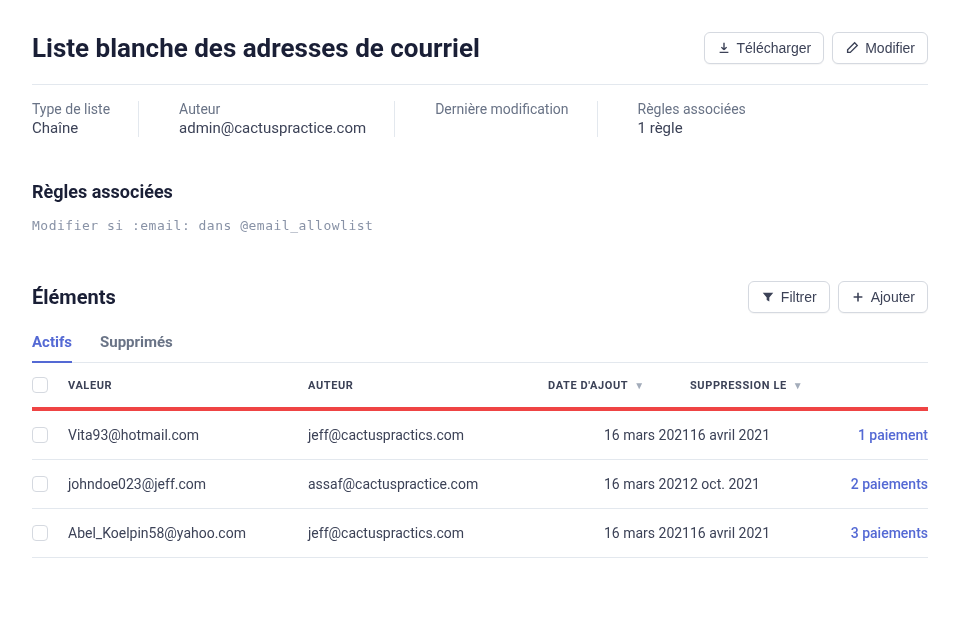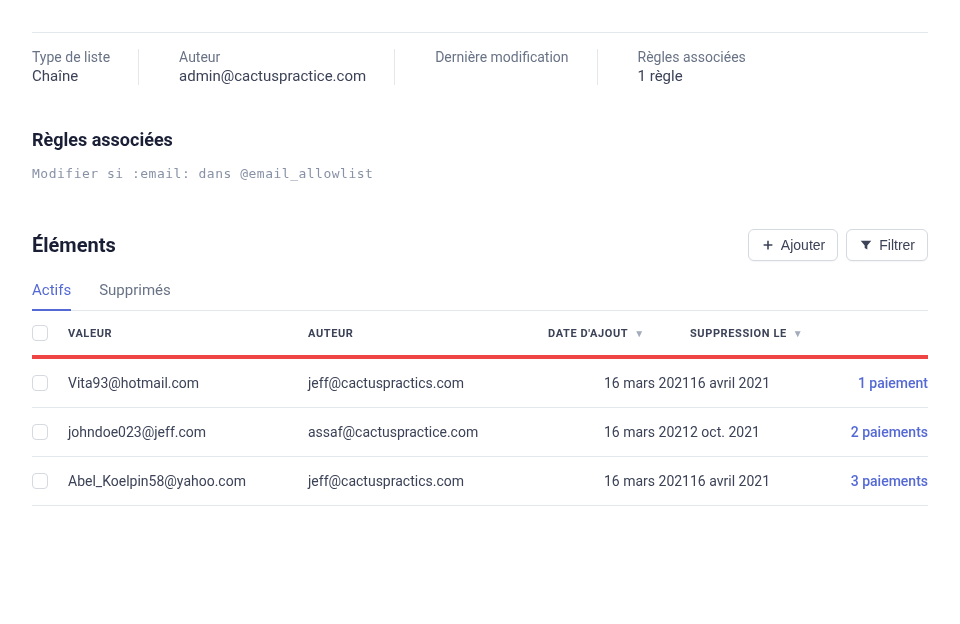--- a/index.html
+++ b/index.html
@@ -101,21 +101,21 @@
     }
     .tabs {
       display: flex;
       gap: 28px;
       margin-top: 20px;
       border-bottom: 1px solid #e3e8ee;
     }
     .tab {
       padding-bottom: 10px;
       font-size: 15px;
-      font-weight: 400;
+      font-weight: 700;
       color: #697386;
       cursor: pointer;
       border-bottom: 2px solid transparent;
       margin-bottom: -1px;
     }
     .tab.active {
       color: #5469d4;
       border-bottom-color: #5469d4;
     }
     .table {
@@ -186,20 +186,37 @@
     }
     .sort-icon {
       color: #a3acba;
       font-size: 10px;
     }
   </style>
 </head>
 <body>
 
 <div class="container">
+  <div class="header-row">
+    <h1 class="page-title">Liste blanche des adresses de courriel</h1>
+    <div class="header-buttons">
+      <button class="btn">
+        <svg viewBox="0 0 16 16" fill="none" stroke="currentColor" stroke-width="1.6">
+            <path d="M8 2v8m0 0l-3-3m3 3l3-3M3 13h10"></path>
+          </svg>
+        <span>Télécharger</span>
+      </button>
+      <button class="btn">
+        <svg viewBox="0 0 16 16" fill="none" stroke="currentColor" stroke-width="1.6">
+            <path d="M11 2l3 3-8 8H3v-3l8-8z"></path>
+          </svg>
+        <span>Modifier</span>
+      </button>
+    </div>
+  </div>
 
   <div class="meta-row">
     <div class="meta-item">
       <div class="meta-label">Type de liste</div>
       <div class="meta-value">Chaîne</div>
     </div>
     <div class="meta-item">
       <div class="meta-label">Auteur</div>
       <div class="meta-value">admin@cactuspractice.com</div>
     </div>
@@ -213,31 +230,31 @@
   </div>
 
   <h2 class="section-title">Règles associées</h2>
   <div class="rule-code">
     <span>Modifier si</span><span> :email: dans @email_allowlist</span>
   </div>
 
   <div class="items-header">
     <h2 class="items-title">Éléments</h2>
     <div class="header-buttons">
+      <button class="btn">
+        <svg viewBox="0 0 16 16" fill="currentColor">
+            <path d="M2 3h12l-4.5 5.5V13l-3-1.5V8.5L2 3z"></path>
+          </svg>
+        <span>Filtrer</span>
+      </button>
       <button class="btn">
         <svg viewBox="0 0 16 16" fill="none" stroke="currentColor" stroke-width="1.8">
             <path d="M8 3v10M3 8h10"></path>
           </svg>
         <span>Ajouter</span>
-      </button>
-      <button class="btn">
-        <svg viewBox="0 0 16 16" fill="currentColor">
-            <path d="M2 3h12l-4.5 5.5V13l-3-1.5V8.5L2 3z"></path>
-          </svg>
-        <span>Filtrer</span>
       </button>
     </div>
   </div>
 
   <div class="tabs">
     <div class="tab active">Actifs</div>
     <div class="tab">Supprimés</div>
   </div>
 
   <div class="table">

